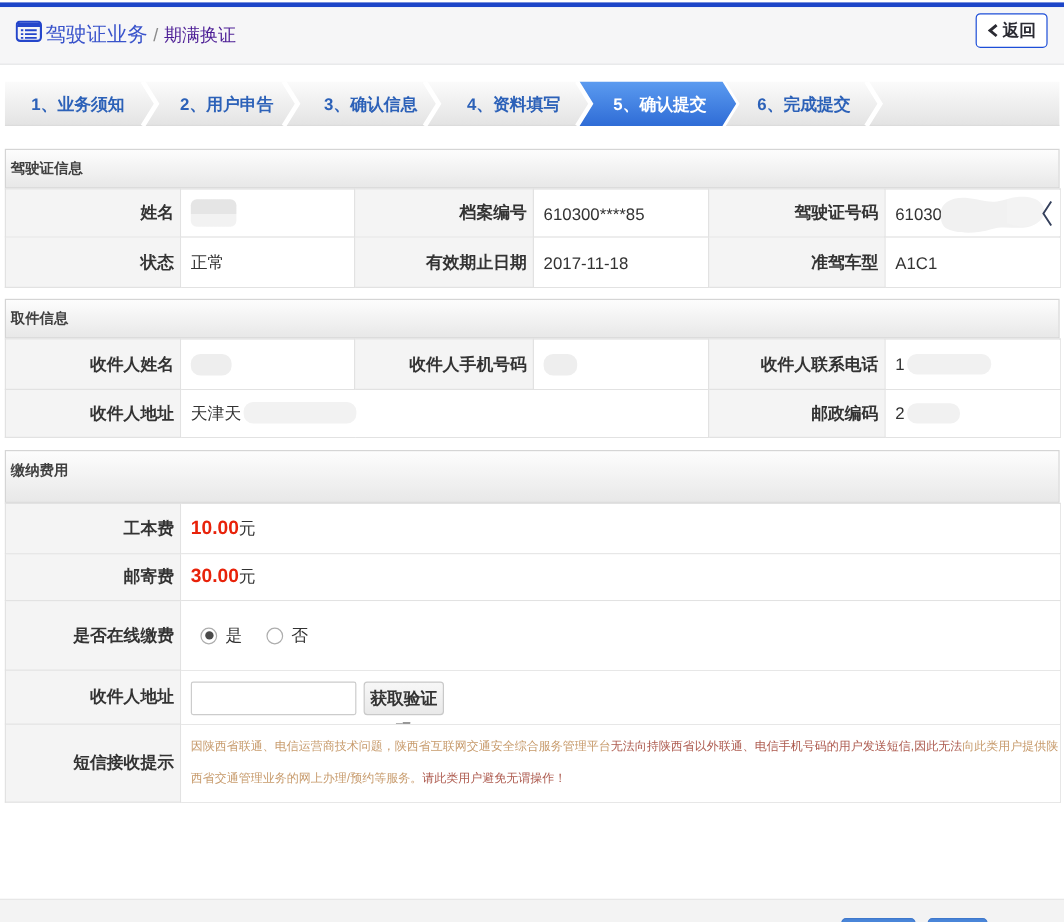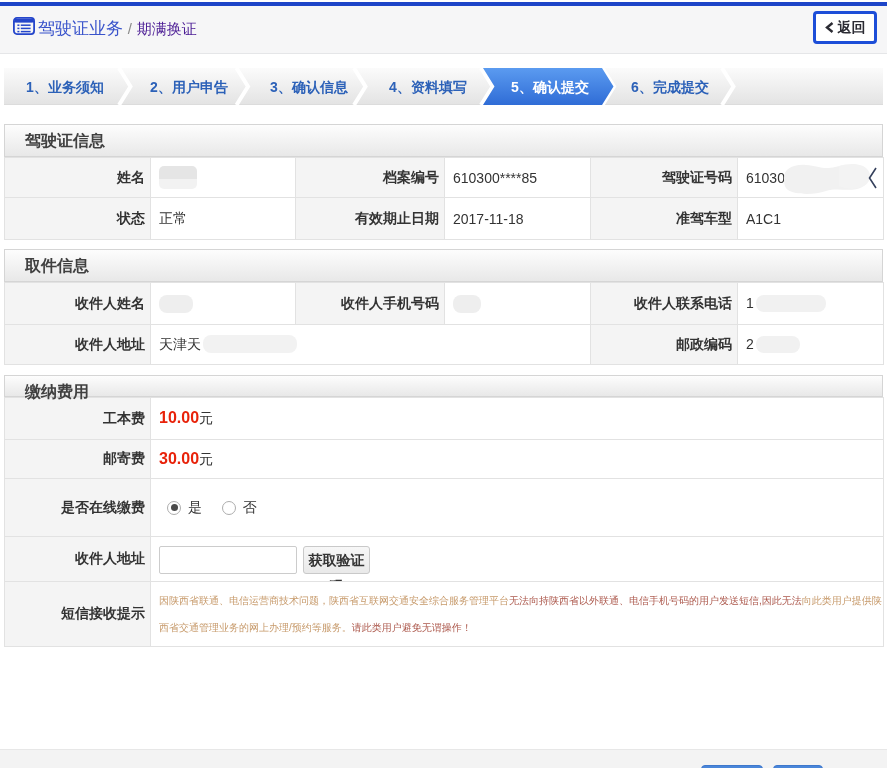--- a/index.html
+++ b/index.html
@@ -4,26 +4,26 @@
 <style>
   html,body{margin:0;padding:0;width:887px;height:768px;background:#fff;
     font-family:"Liberation Sans",sans-serif;}
   .abs{position:absolute;}
   #topline{position:absolute;left:0;top:2px;width:887px;height:4px;background:#1d45c8;}
   #hdr{position:absolute;left:0;top:6px;width:887px;height:47px;background:#f6f6f7;border-bottom:1px solid #e5e6e8;}
   #title{position:absolute;left:38px;top:17px;font-size:17px;color:#3953cb;}
   #title .slash{color:#8a8a8a;font-size:15px;}
   #title .sub{color:#4c1d95;font-size:15px;}
   #backbtn{position:absolute;left:813px;top:11px;width:58px;height:27px;background:#fff;
-    border:3px solid #1d4ed8;border-radius:4px;text-align:center;line-height:27px;
+    border:1px solid #1d4ed8;border-radius:4px;text-align:center;line-height:27px;
     font-size:14px;color:#2b2b33;font-weight:bold;}
   .sec{position:absolute;left:4px;width:879px;}
   .sechdr{box-sizing:border-box;height:33px;line-height:31px;border:1px solid #d5d5d5;
-    background:linear-gradient(#fdfdfd,#e8e8e8);font-size:16px;font-weight:bold;color:#404040;
-    padding-left:20px;}
+    background:linear-gradient(#fdfdfd,#e8e8e8);font-size:12px;font-weight:bold;color:#404040;
+    padding-left:4px;}
   table.tb{border-collapse:collapse;table-layout:fixed;width:879px;}
   table.tb td{border:1px solid #e2e2e2;font-size:14px;color:#333;overflow:hidden;}
   td.lb{background:#f4f4f4;text-align:right;padding-right:5px;font-weight:bold;font-size:13px;color:#3d3d3d;}
   td.vl{background:#fff;text-align:left;padding-left:8px;position:relative;font-size:13px;}
   .blob{display:inline-block;background:#e9e9e9;border-radius:8px;vertical-align:middle;}
   .red{color:#e8220a;font-weight:bold;font-size:16px;}
   .radio{display:inline-block;width:14px;height:14px;border-radius:50%;border:1px solid #adadad;
     background:#fff;vertical-align:-3px;box-sizing:border-box;margin-right:3px;}
   .radio.on{position:relative;}
   .radio.on:after{content:"";position:absolute;left:2.5px;top:2.5px;width:7px;height:7px;
@@ -154,21 +154,21 @@
       <td class="lb">收件人地址</td>
       <td class="vl" colspan="3">天津天<span class="blob" style="width:94px;height:18px;background:#f2f2f2;margin-left:2px;vertical-align:-4px"></span></td>
       <td class="lb">邮政编码</td>
       <td class="vl">2<span class="blob" style="width:44px;height:17px;background:#f1f1f1;margin-left:2px"></span></td>
     </tr>
   </tbody>
     </table>
 </div>
 
 <div class="sec" style="top:375px">
-  <div class="sechdr" style="height:22px;line-height:32px">缴纳费用</div>
+  <div class="sechdr" style="height:44px;line-height:32px">缴纳费用</div>
   <table class="tb">
     <colgroup>
         <col style="width:146px">
         <col style="width:733px">
       </colgroup>
     <tbody>
         <tr style="height:42px">
           <td class="lb">工本费</td>
           <td class="vl"><span class="red">10.00</span>元</td>
         </tr>

